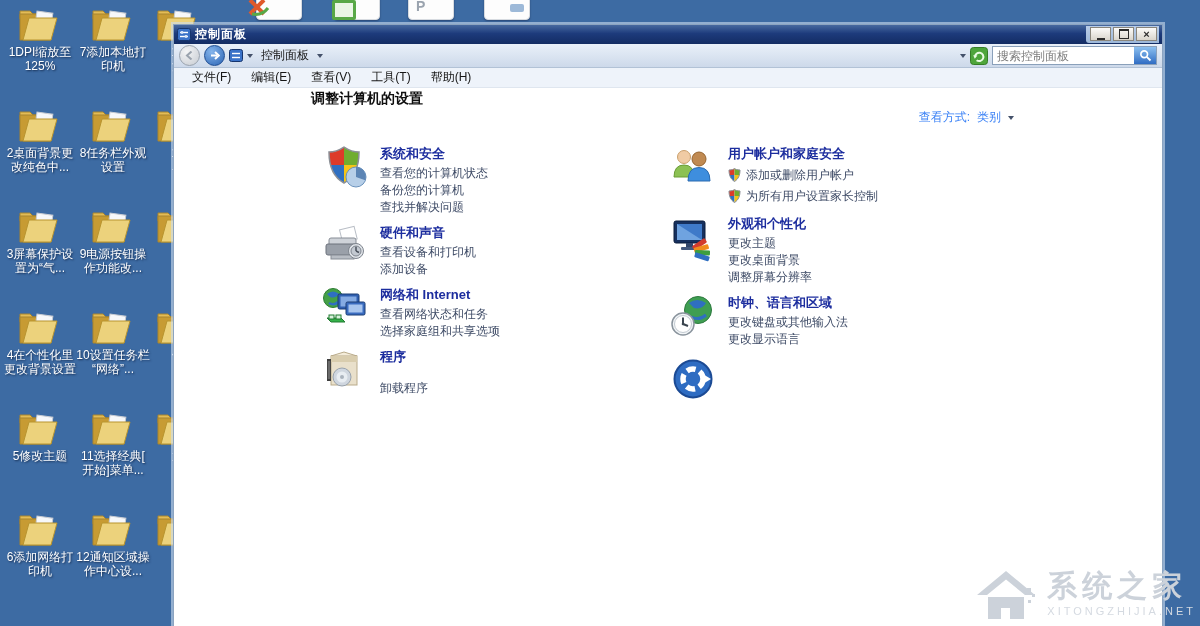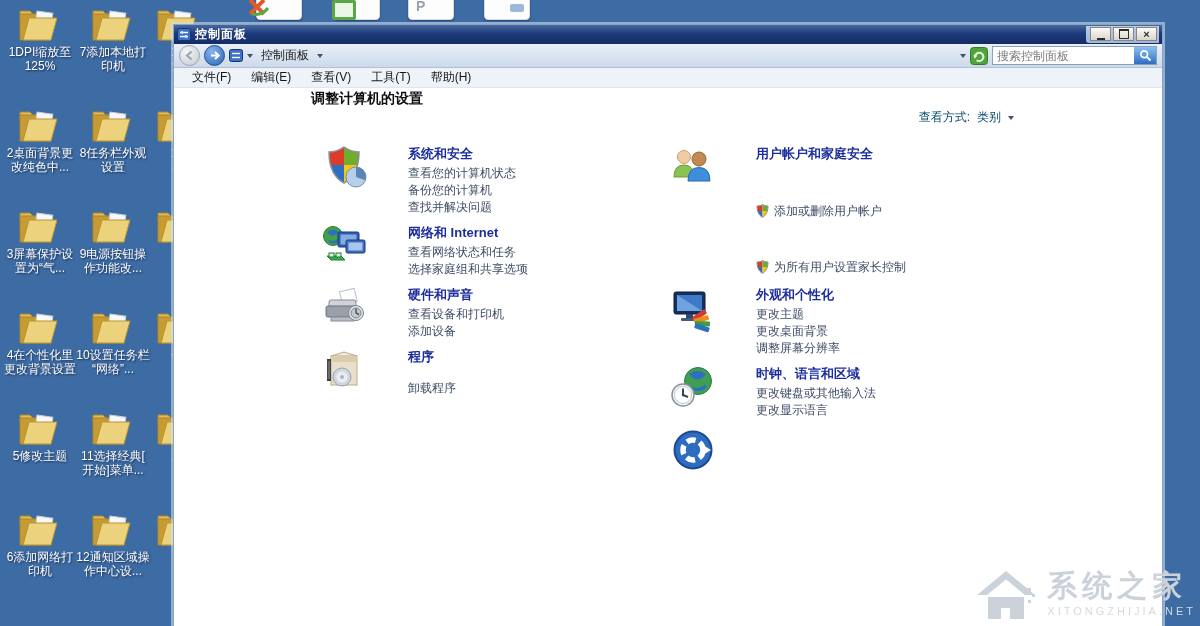--- a/index.html
+++ b/index.html
@@ -43,32 +43,32 @@
   .searchbox{width:163px;height:17px;background:#fff;border:1px solid #8aa0ba;display:flex;align-items:center;flex:none;}
   .searchbox input{flex:1;min-width:0;border:0;outline:0;font-size:12px;padding:0 4px;height:15px;color:#c2410c;font-family:inherit;background:transparent;}
   .searchbox input::placeholder{color:#7e7e7e;opacity:1;}
   .mag-btn{width:22px;height:17px;background:linear-gradient(180deg,#8cc0f0,#2f6cc3);display:flex;align-items:center;justify-content:center;cursor:pointer;flex:none;}
 
   .menubar{height:19px;flex:none;background:#eef3fa;border-bottom:1px solid #dfe6ef;display:flex;align-items:center;padding-left:8px;font-size:12px;color:#161616;}
   .menu-item{padding:17px 10px;cursor:default;}
 
   .content{flex:1;position:relative;background:#fff;overflow:hidden;}
   .heading{position:absolute;left:137px;top:2px;font-size:14px;font-weight:bold;color:#101010;}
-  .view-by{position:absolute;right:148px;top:21px;font-size:12px;color:#0c4a6e;display:flex;align-items:center;gap:7px;}
+  .view-by{position:absolute;right:148px;top:21px;font-size:12px;color:#3b82f6;display:flex;align-items:center;gap:7px;}
   .view-val{cursor:pointer;}
 
   .cat-col{position:absolute;top:56px;width:340px;display:flex;flex-direction:column;}
   .cat-col-left{left:147px;}
   .cat-col-right{left:495px;}
-  .category{display:flex;margin-bottom:7px;gap:28px;}
+  .category{display:flex;margin-bottom:7px;}
   .cat-icon{width:48px;height:48px;margin-right:11px;flex:none;cursor:pointer;}
   .cat-title{font-size:13px;font-weight:bold;color:#1c2d9e;text-decoration:none;cursor:pointer;display:inline-block;margin:1px 0 2px;}
   .cat-link-row{display:flex;align-items:center;gap:5px;line-height:17px;}
   .cat-link{font-size:12px;color:#3e4b66;cursor:pointer;text-decoration:none;}
-  .shield-rows .cat-link-row{line-height:20px;margin-bottom:1px;margin-top:36px;}
+  .shield-rows .cat-link-row{line-height:20px;margin-bottom:1px;}
   .links-gap{margin-top:12px;}
   .mini-shield{flex:none;display:inline-flex;}
 
   
   .watermark{position:absolute;right:4px;bottom:6px;display:flex;align-items:center;gap:10px;z-index:30;pointer-events:none;}
   .wm-title{font-size:30px;font-weight:bold;color:#ccd2da;letter-spacing:5px;line-height:1;}
   .wm-sub{font-size:11px;color:#d5dae1;letter-spacing:3px;margin-top:4px;}
 </style>
 </head>
 <body>
@@ -435,65 +435,65 @@
                 </div>
                 <div class="cat-link-row">
                   <a class="cat-link">查找并解决问题</a>
                 </div>
               </div>
     </div>
   </div>
 
   <div class="category">
     <span class="cat-icon"><svg width="48" height="48" viewBox="0 0 48 48">
+                <g transform="rotate(-14 27 12)">
+                  <rect x="20" y="5" width="15" height="13" fill="#ffffff" stroke="#b9bec6"></rect>
+                </g>
+                <rect x="8" y="15" width="27" height="8" rx="2" fill="#cfd3d9" stroke="#878d96"></rect>
+                <rect x="5" y="21" width="33" height="11" rx="2" fill="#9aa0a9" stroke="#6c727c"></rect>
+                <rect x="10" y="32" width="23" height="4" fill="#b8bdc4" stroke="#878d96"></rect>
+                <circle cx="35" cy="28" r="7.5" fill="#dfe3e8" stroke="#80868f"></circle>
+                <circle cx="35" cy="28" r="5" fill="#c3c9d1" stroke="#80868f"></circle>
+                <line x1="35" y1="28" x2="35" y2="23.8" stroke="#4a515b" stroke-width="1.5"></line>
+                <line x1="35" y1="28" x2="38" y2="29.5" stroke="#4a515b" stroke-width="1.5"></line>
+              </svg></span>
+    <div class="cat-text">
+      <a class="cat-title">硬件和声音</a>
+      <div class="cat-links">
+                <div class="cat-link-row">
+                  <a class="cat-link">查看设备和打印机</a>
+                </div>
+                <div class="cat-link-row">
+                  <a class="cat-link">添加设备</a>
+                </div>
+              </div>
+    </div>
+  </div>
+
+  <div class="category">
+    <span class="cat-icon"><svg width="48" height="48" viewBox="0 0 48 48">
                 <circle cx="12" cy="13" r="9.5" fill="#44a047" stroke="#2e7d32"></circle>
                 <path d="M6 9 Q12 4 18 9 Q14 14 9 12 Z" fill="#2f6fc1"></path>
                 <path d="M8 18 Q13 21 17 17" stroke="#2f6fc1" stroke-width="2.5" fill="none"></path>
                 <rect x="17" y="9" width="21" height="15" rx="1.5" fill="#2f5fb0" stroke="#1b3c74"></rect>
                 <rect x="19.5" y="11.5" width="16" height="10" fill="#85abe3"></rect>
                 <rect x="25" y="17" width="19" height="13" rx="1.5" fill="#3a6cc0" stroke="#1b3c74"></rect>
                 <rect x="27.5" y="19.5" width="14" height="8" fill="#a9c6ef"></rect>
                 <path d="M6 33 h14 l4 4 h-14 z" fill="#35b24a" stroke="#217a31"></path>
                 <rect x="8" y="30" width="5" height="4" fill="#d9f2dd" stroke="#217a31"></rect>
                 <rect x="15" y="30" width="5" height="4" fill="#d9f2dd" stroke="#217a31"></rect>
               </svg></span>
     <div class="cat-text">
       <a class="cat-title">网络和 Internet</a>
       <div class="cat-links">
                 <div class="cat-link-row">
                   <a class="cat-link">查看网络状态和任务</a>
                 </div>
                 <div class="cat-link-row">
                   <a class="cat-link">选择家庭组和共享选项</a>
-                </div>
-              </div>
-    </div>
-  </div>
-
-  <div class="category">
-    <span class="cat-icon"><svg width="48" height="48" viewBox="0 0 48 48">
-                <g transform="rotate(-14 27 12)">
-                  <rect x="20" y="5" width="15" height="13" fill="#ffffff" stroke="#b9bec6"></rect>
-                </g>
-                <rect x="8" y="15" width="27" height="8" rx="2" fill="#cfd3d9" stroke="#878d96"></rect>
-                <rect x="5" y="21" width="33" height="11" rx="2" fill="#9aa0a9" stroke="#6c727c"></rect>
-                <rect x="10" y="32" width="23" height="4" fill="#b8bdc4" stroke="#878d96"></rect>
-                <circle cx="35" cy="28" r="7.5" fill="#dfe3e8" stroke="#80868f"></circle>
-                <circle cx="35" cy="28" r="5" fill="#c3c9d1" stroke="#80868f"></circle>
-                <line x1="35" y1="28" x2="35" y2="23.8" stroke="#4a515b" stroke-width="1.5"></line>
-                <line x1="35" y1="28" x2="38" y2="29.5" stroke="#4a515b" stroke-width="1.5"></line>
-              </svg></span>
-    <div class="cat-text">
-      <a class="cat-title">硬件和声音</a>
-      <div class="cat-links">
-                <div class="cat-link-row">
-                  <a class="cat-link">查看设备和打印机</a>
-                </div>
-                <div class="cat-link-row">
-                  <a class="cat-link">添加设备</a>
                 </div>
               </div>
     </div>
   </div>
 
   <div class="category">
     <span class="cat-icon"><svg width="48" height="48" viewBox="0 0 48 48">
                 <rect x="10" y="9" width="26" height="29" fill="#e9e0cb" stroke="#b9ab8a"></rect>
                 <path d="M10 9 L23 5 L36 9 Z" fill="#f4ecd9" stroke="#b9ab8a"></path>
                 <rect x="10" y="9" width="26" height="6" fill="#d9cdae"></rect>

